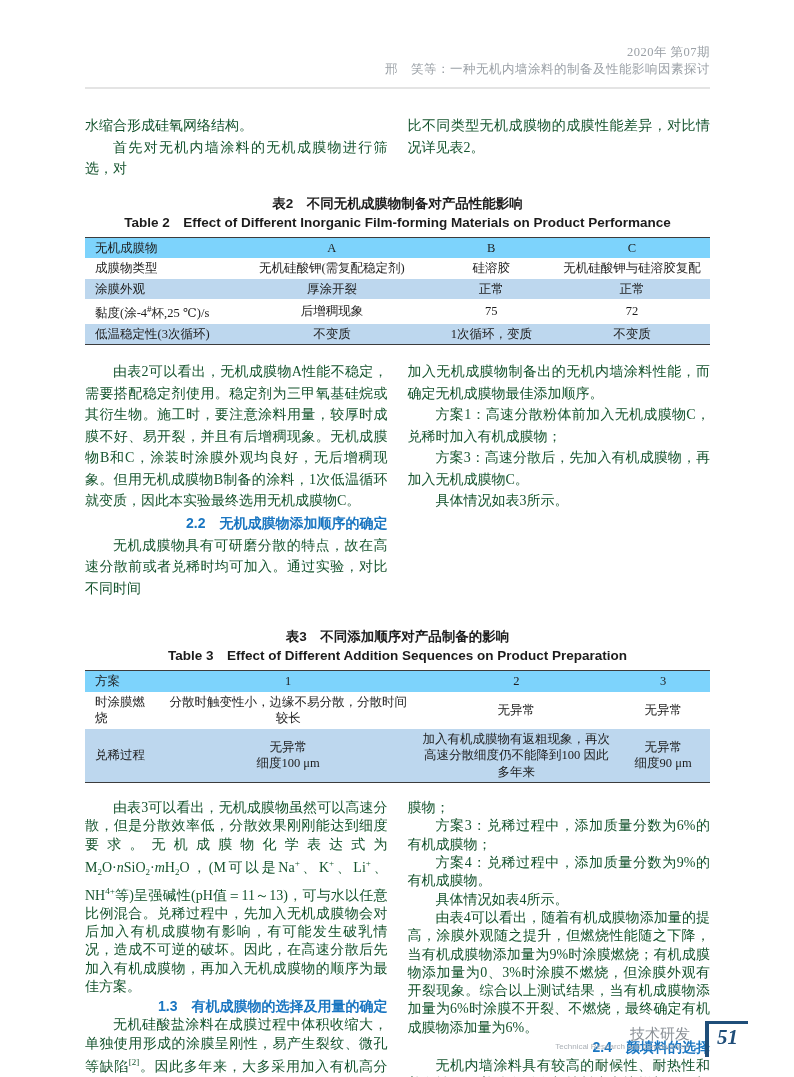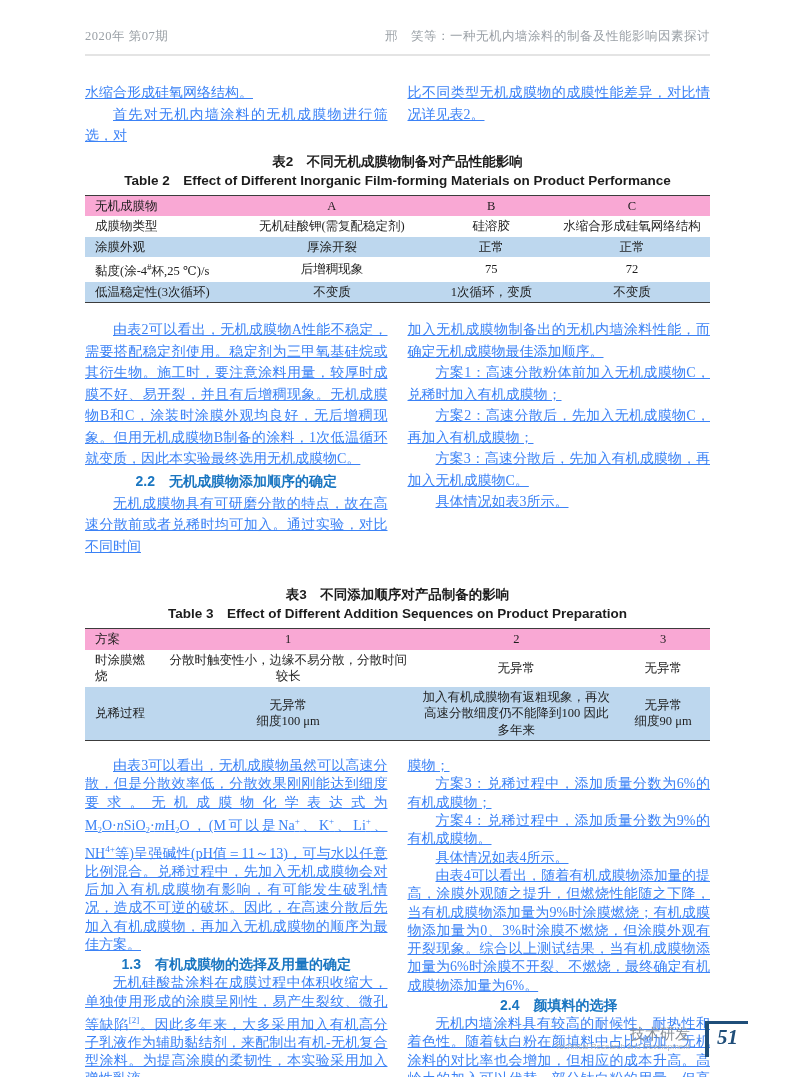--- a/index.html
+++ b/index.html
@@ -5,56 +5,56 @@
   * { box-sizing: border-box; }
   html, body { margin: 0; padding: 0; }
   body { width: 794px; height: 1077px; background: #f2f2f2; }
   .page {
     position: relative; width: 794px; height: 1077px; background: #ffffff;
     overflow: hidden; color: #222;
     font-family: "Liberation Serif", "DejaVu Serif", serif;
   }
   .page-header {
     display: flex; justify-content: space-between; align-items: flex-end;
-    margin: 0 84px 0 85px; padding-top: 28px; padding-bottom: 9px;
+    margin: 0 84px 0 85px; padding-top: 44px; padding-bottom: 9px;
     border-bottom: 2px solid #e4e4e4;
-    font-size: 12.5px; color: #9aa0a6; letter-spacing: 0.5px;
+    font-size: 12.5px; color: #9aa0a6; letter-spacing: 0.5px; flex-direction: column;
   }
   .content { margin: 0 84px 0 85px; }
   .two-col { display: flex; gap: 20px; }
   .col { flex: 1; min-width: 0; }
-  p { margin: 0; font-size: 14px; line-height: 21.5px; text-align: justify; color: #3b82f6; text-decoration: underline; }
+  p { margin: 0; font-size: 14px; line-height: 21.5px; text-align: justify; color: #14532d; }
   .indent { text-indent: 2em; }
   .sec-heading {
     font-family: "Liberation Sans", "DejaVu Sans", sans-serif;
     font-weight: bold; color: #1a76c1; font-size: 14px; line-height: 23px;
-    text-align: center;
+    text-align: right;
   }
   .intro { margin-top: 26px; }
   .mid { margin-top: 16px; }
   .bottom { margin-top: 9px; }
   .bottom p { line-height: 18.3px; }
   .bottom .sec-heading { line-height: 20px; }
-  .tbl-block { margin-top: 6px; }
+  .tbl-block { margin-top: 15px; }
   .cap-zh {
     text-align: center; font-weight: bold; font-size: 13.5px; line-height: 18px;
     font-family: "Liberation Sans", "DejaVu Sans", sans-serif; color: #1c1c1c;
   }
   .cap-en {
     text-align: center; font-weight: bold; font-size: 13.5px; line-height: 18px;
     font-family: Liberation Sans, sans-serif; color: #1c1c1c; margin-top: 1px;
   }
   table {
     width: 100%; border-collapse: collapse; margin-top: 5px;
     border-top: 1.5px solid #3c3c3c; border-bottom: 1.5px solid #3c3c3c;
     font-size: 12.5px; color: #1d1d1d;
   }
   th, td { padding: 2px 4px; text-align: center; font-weight: normal; line-height: 16.5px; }
   th.c0, td.c0 { text-align: left; padding-left: 10px; }
-  tr.head { background: #f9a8d4; }
+  tr.head { background: #7dd3fc; }
   tr.alt { background: #bdd7ee; }
   .pre { white-space: pre-line; }
   sup { font-size: 9px; }
   sub { font-size: 9px; }
   .page-footer {
     position: absolute; right: 46px; bottom: 20px;
     display: flex; align-items: flex-end; gap: 15px;
   }
   .footer-text { text-align: right; padding-bottom: 5px; }
   .footer-zh {
@@ -114,21 +114,21 @@
             <th>A</th>
             <th>B</th>
             <th>C</th>
           </tr>
         </thead>
         <tbody>
           <tr>
             <td class="c0">成膜物类型</td>
             <td>无机硅酸钾(需复配稳定剂)</td>
             <td>硅溶胶</td>
-            <td>水缩合形成硅氧网络结构</td>
+            <td>无机硅酸钾与硅溶胶复配</td>
           </tr>
           <tr class="alt">
             <td class="c0">涂膜外观</td>
             <td>厚涂开裂</td>
             <td>正常</td>
             <td>正常</td>
           </tr>
           <tr>
             <td class="c0">黏度(涂-4<sup>#</sup>杯,25 ℃)/s</td>
             <td>后增稠现象</td>
@@ -147,21 +147,20 @@
 
     <section class="two-col mid">
       <div class="col">
         <p class="indent">由表2可以看出，无机成膜物A性能不稳定，需要搭配稳定剂使用。稳定剂为三甲氧基硅烷或其衍生物。施工时，要注意涂料用量，较厚时成膜不好、易开裂，并且有后增稠现象。无机成膜物B和C，涂装时涂膜外观均良好，无后增稠现象。但用无机成膜物B制备的涂料，1次低温循环就变质，因此本实验最终选用无机成膜物C。</p>
         <div class="sec-heading">2.2　无机成膜物添加顺序的确定</div>
         <p class="indent">无机成膜物具有可研磨分散的特点，故在高速分散前或者兑稀时均可加入。通过实验，对比不同时间</p>
       </div>
       <div class="col">
         <p>加入无机成膜物制备出的无机内墙涂料性能，而确定无机成膜物最佳添加顺序。</p>
         <p class="indent">方案1：高速分散粉体前加入无机成膜物C，兑稀时加入有机成膜物；</p>
-        <p class="indent">方案2：高速分散后，先加入无机成膜物C，再加入有机成膜物；</p>
         <p class="indent">方案3：高速分散后，先加入有机成膜物，再加入无机成膜物C。</p>
         <p class="indent">具体情况如表3所示。</p>
       </div>
     </section>
 
     <figure class="tbl-block" style="margin-left:0;margin-right:0;margin-top:29px">
       <div class="cap-zh">表3　不同添加顺序对产品制备的影响</div>
       <div class="cap-en">Table 3　Effect of Different Addition Sequences on Product Preparation</div>
       <table>
         <colgroup>

